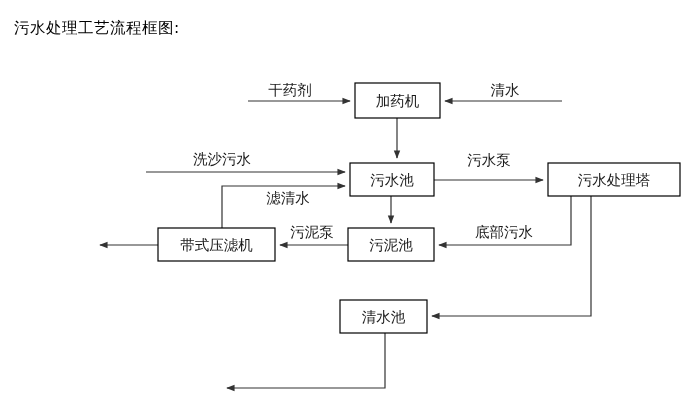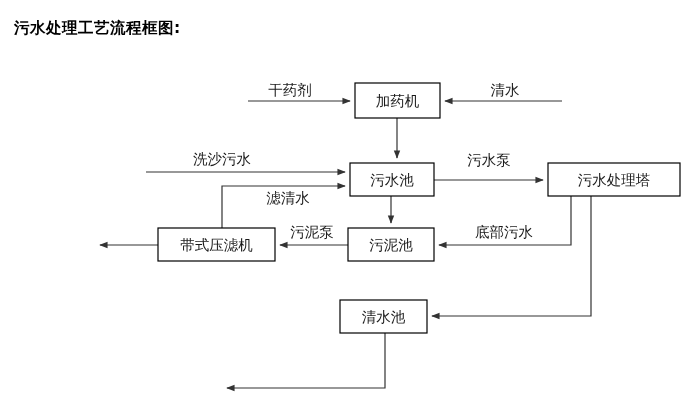--- a/index.html
+++ b/index.html
@@ -19,21 +19,21 @@
     left: 0;
     top: 0;
     width: 700px;
     height: 420px;
   }
   .title {
     position: absolute;
     left: 14px;
     top: 18px;
     font-size: 15.5px;
-    font-weight: bold;
+    font-weight: normal;
     color: #000000;
     letter-spacing: 0.5px;
     white-space: nowrap;
   }
   svg.flow {
     position: absolute;
     left: 0;
     top: 0;
     width: 700px;
     height: 420px;

